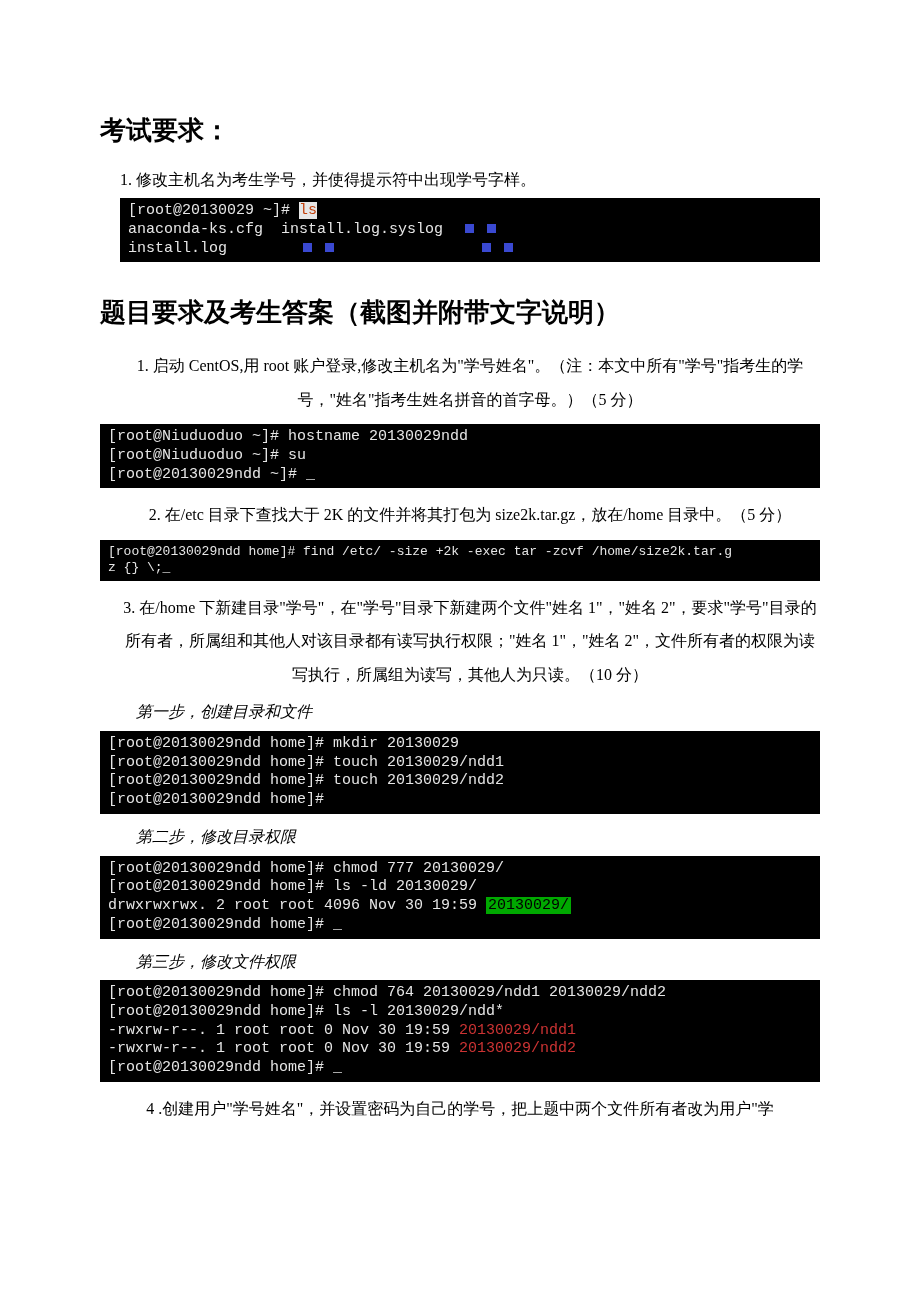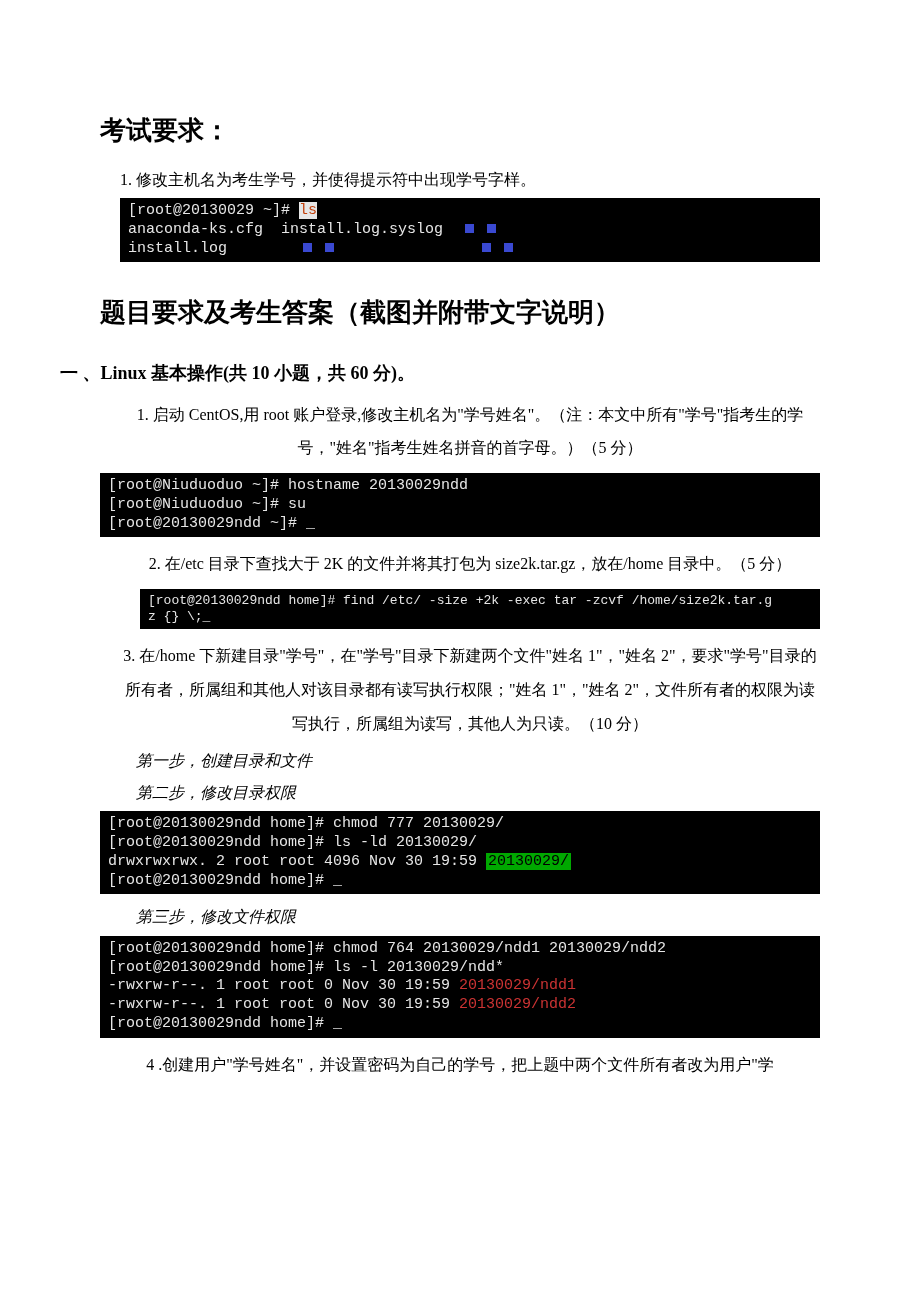--- a/index.html
+++ b/index.html
@@ -43,21 +43,20 @@
     line-height: 1.25;
   }
   .terminal.small {
     font-size: 13px;
   }
   .t-white { color: #e6e6e6; }
   .t-green-hl { background: #00a800; color: #000; padding: 0 2px; }
   .t-red   { color: #cc3333; }
   .watermark-row {
     position: relative;
-    margin-left: 40px;
   }
   .watermark {
     position: absolute;
     font-family: Arial, sans-serif;
     font-size: 34px;
     font-weight: bold;
     letter-spacing: 2px;
     color: rgba(0,0,0,0.08);
     top: 2px;
     left: 60px;
@@ -87,40 +86,41 @@
   <div class="num-line">1.  修改主机名为考生学号，并使得提示符中出现学号字样。</div>
 
   <div class="indent">
     <div class="terminal"><span class="t-white">[root@20130029 ~]# </span><span class="t-white" style="background:#e6e6e6;color:#c2410c;">ls</span>
 <span class="t-white">anaconda-ks.cfg  install.log.syslog</span>  <span class="blue-sq"></span> <span class="blue-sq"></span>
 <span class="t-white">install.log</span>        <span class="blue-sq"></span> <span class="blue-sq"></span>                <span class="blue-sq"></span> <span class="blue-sq"></span></div>
   </div>
 
   <h1 class="section">题目要求及考生答案（截图并附带文字说明）</h1>
 
-  <div class="subheading">
-    <span>一 、Linux 基本操作(共 10 小题，共 60 分)。</span>
-  </div>
 
   <div class="para">1.  启动 CentOS,用 root 账户登录,修改主机名为"学号姓名"。（注：本文中所有"学号"指考生的学号，"姓名"指考生姓名拼音的首字母。）（5 分）</div>
 
   <div class="terminal"><span class="t-white">[root@Niuduoduo ~]# hostname 20130029ndd</span>
 <span class="t-white">[root@Niuduoduo ~]# su</span>
 <span class="t-white">[root@20130029ndd ~]# _</span></div>
 
   <div class="para">2.  在/etc 目录下查找大于 2K 的文件并将其打包为 size2k.tar.gz，放在/home 目录中。（5 分）</div>
 
   <div class="watermark-row">
     <div class="terminal small"><span class="t-white">[root@20130029ndd home]# find /etc/ -size +2k -exec tar -zcvf /home/size2k.tar.g</span>
 <span class="t-white">z {} \;_</span></div>
   </div>
 
   <div class="para">3.  在/home 下新建目录"学号"，在"学号"目录下新建两个文件"姓名 1"，"姓名 2"，要求"学号"目录的所有者，所属组和其他人对该目录都有读写执行权限；"姓名 1"，"姓名 2"，文件所有者的权限为读写执行，所属组为读写，其他人为只读。（10 分）</div>
 
   <div class="step">第一步，创建目录和文件</div>
+  <div class="terminal"><span class="t-white">[root@20130029ndd home]# mkdir 20130029</span>
+<span class="t-white">[root@20130029ndd home]# touch 20130029/ndd1</span>
+<span class="t-white">[root@20130029ndd home]# touch 20130029/ndd2</span>
+<span class="t-white">[root@20130029ndd home]#</span></div>
 
   <div class="step">第二步，修改目录权限</div>
   <div class="terminal"><span class="t-white">[root@20130029ndd home]# chmod 777 20130029/</span>
 <span class="t-white">[root@20130029ndd home]# ls -ld 20130029/</span>
 <span class="t-white">drwxrwxrwx. 2 root root 4096 Nov 30 19:59 </span><span class="t-green-hl">20130029/</span>
 <span class="t-white">[root@20130029ndd home]# _</span></div>
 
   <div class="step">第三步，修改文件权限</div>
   <div class="terminal"><span class="t-white">[root@20130029ndd home]# chmod 764 20130029/ndd1 20130029/ndd2</span>
 <span class="t-white">[root@20130029ndd home]# ls -l 20130029/ndd*</span>

